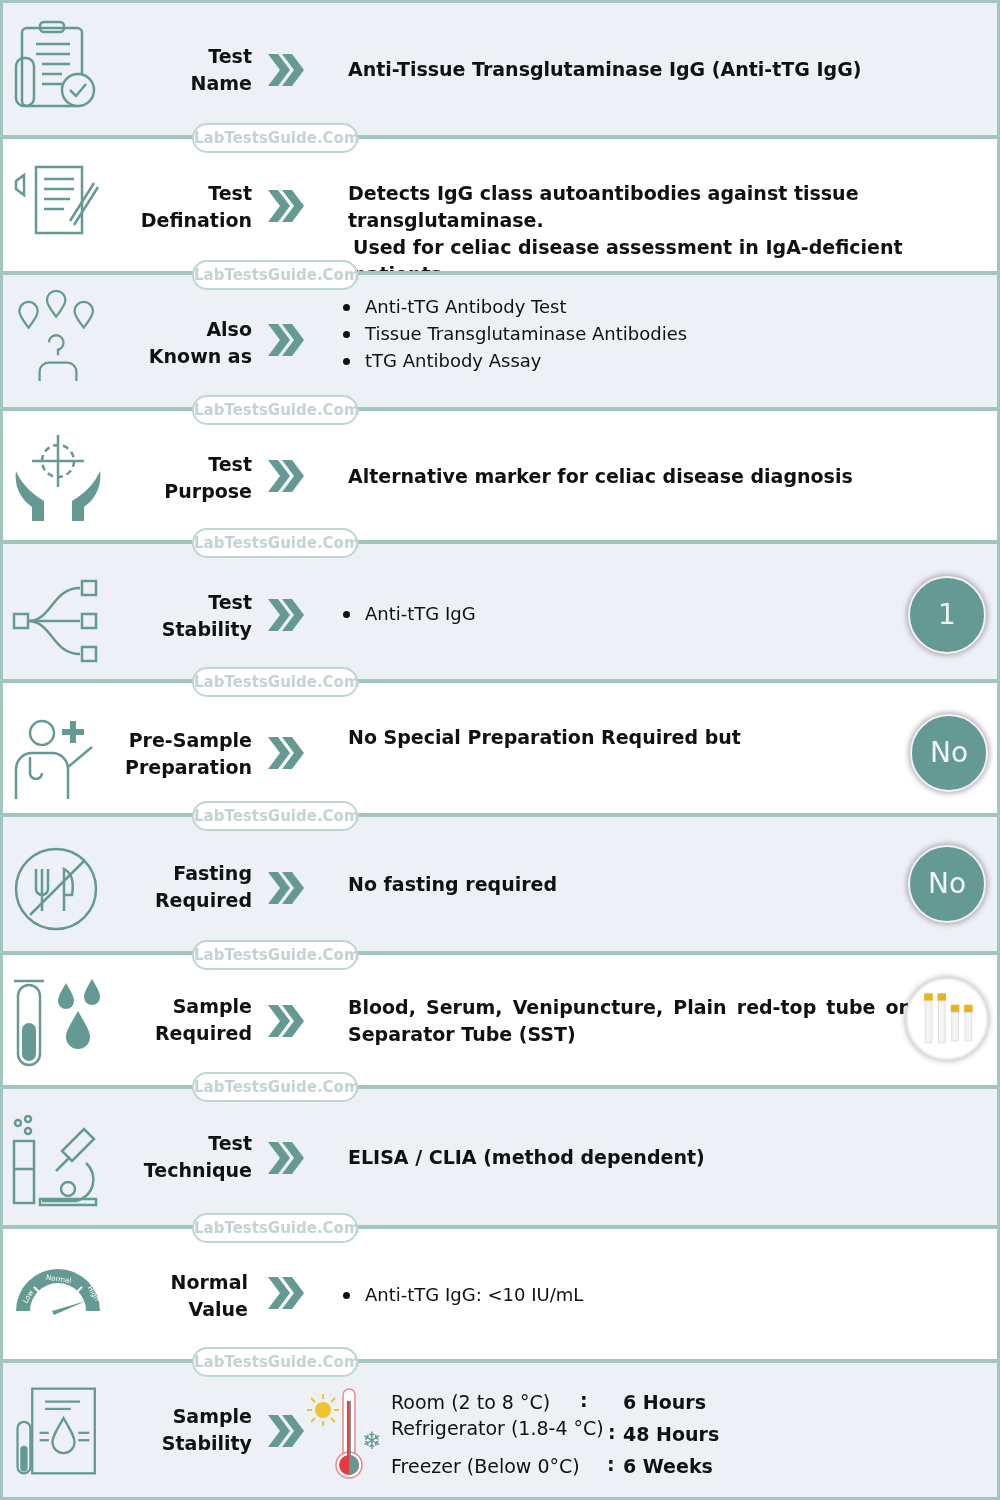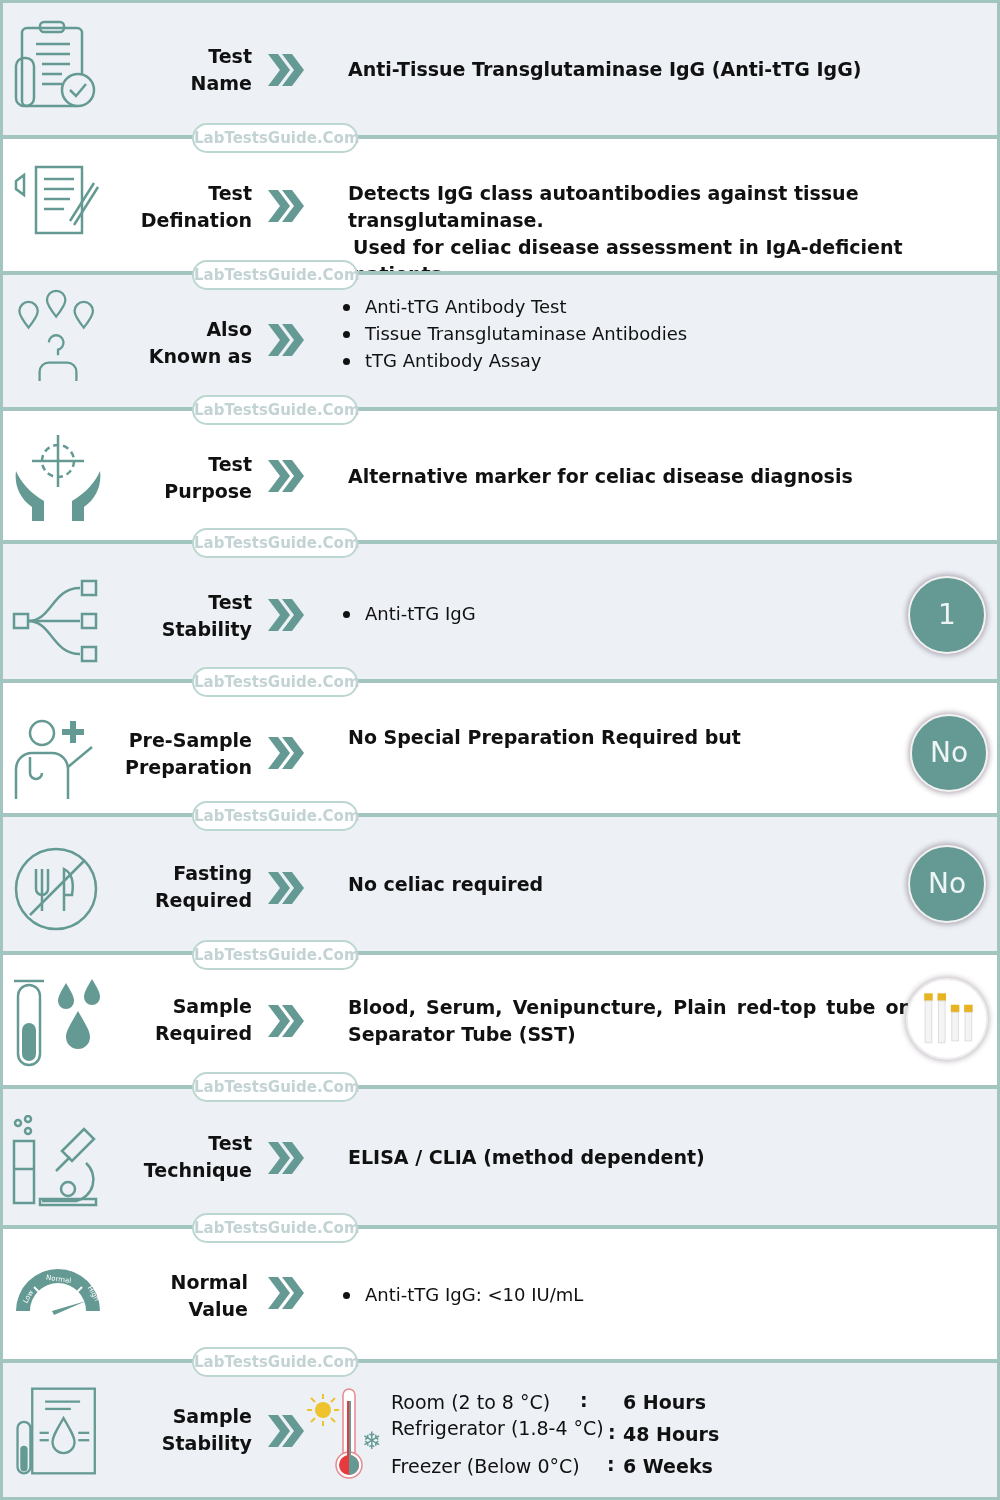--- a/index.html
+++ b/index.html
@@ -203,21 +203,21 @@
         <line x1="18" y1="70" x2="72" y2="16"></line>
     </g>
   </svg>
   <div class="label" style="top:43px;">
     <div>Fasting</div>
     <div>Required</div>
   </div>
   <svg class="chev" style="top:55px;" viewBox="0 0 36 32">
       <path d="M0 0h10l12 16-12 16H0l12-16z M14 0h10l12 16-12 16H14l12-16z" fill="#649a93"></path>
     </svg>
-  <div class="value" style="top:54px;">No celiac required</div>
+  <div class="value" style="top:54px;">No fasting required</div>
   <div class="badge" style="left:908px;top:28px;">No</div>
 </div>
 <div class="divider" style="top:951px;"></div>
 <div class="watermark" style="top:940px;background:#fff;">LabTestsGuide.Com</div>
 
 <div class="row plain" style="top:955px;height:130px;">
   <svg class="icon" style="top:22px;" viewBox="0 0 92 92">
     <g fill="none" stroke="#649a93" stroke-width="2.5">
         <rect x="6" y="8" width="22" height="80" rx="11"></rect>
         <line x1="2" y1="4" x2="32" y2="4"></line>

